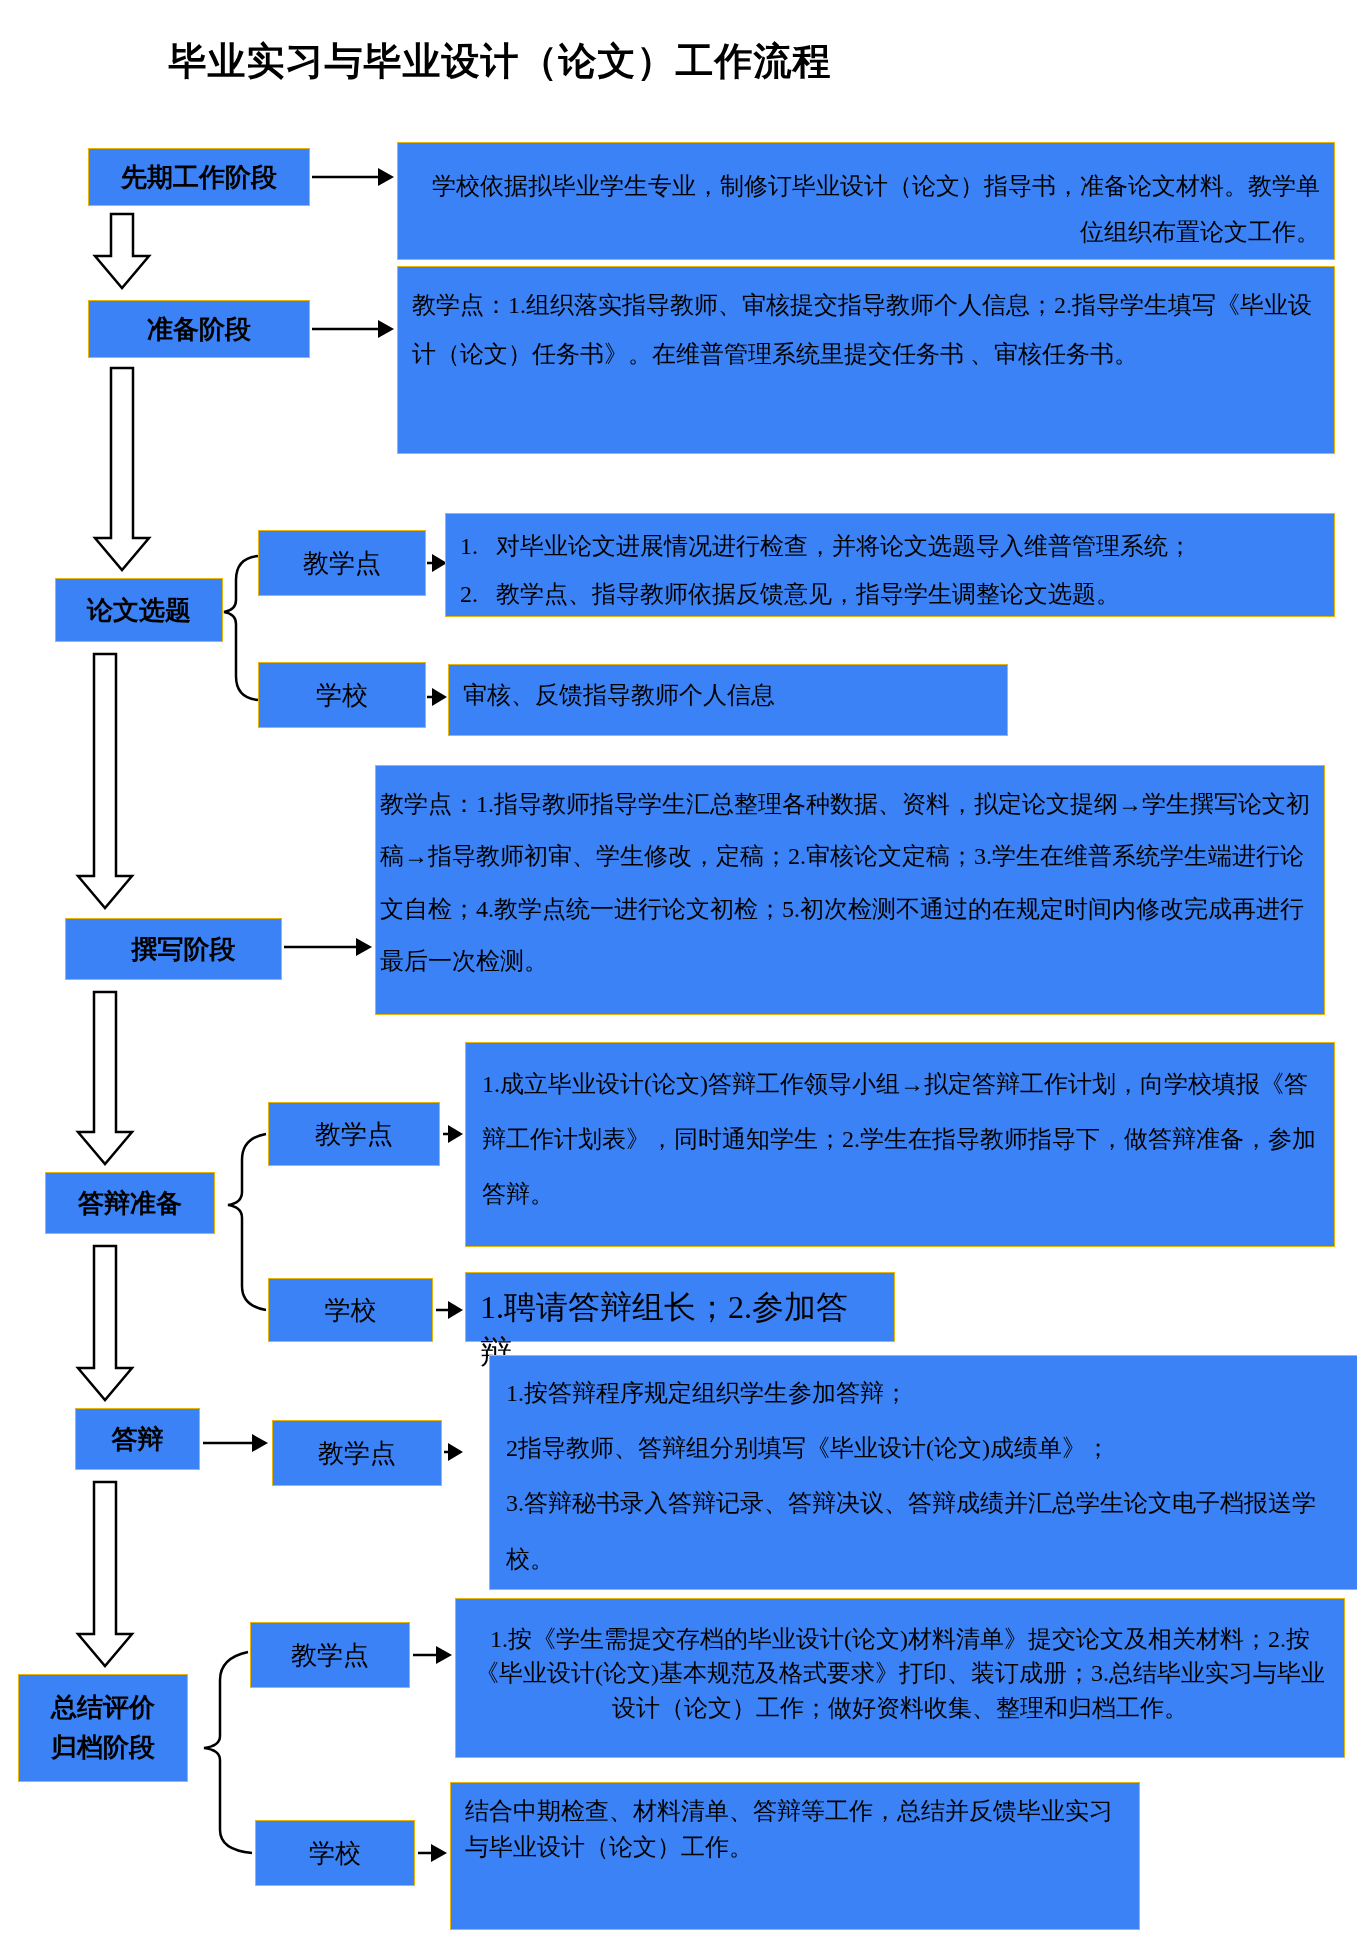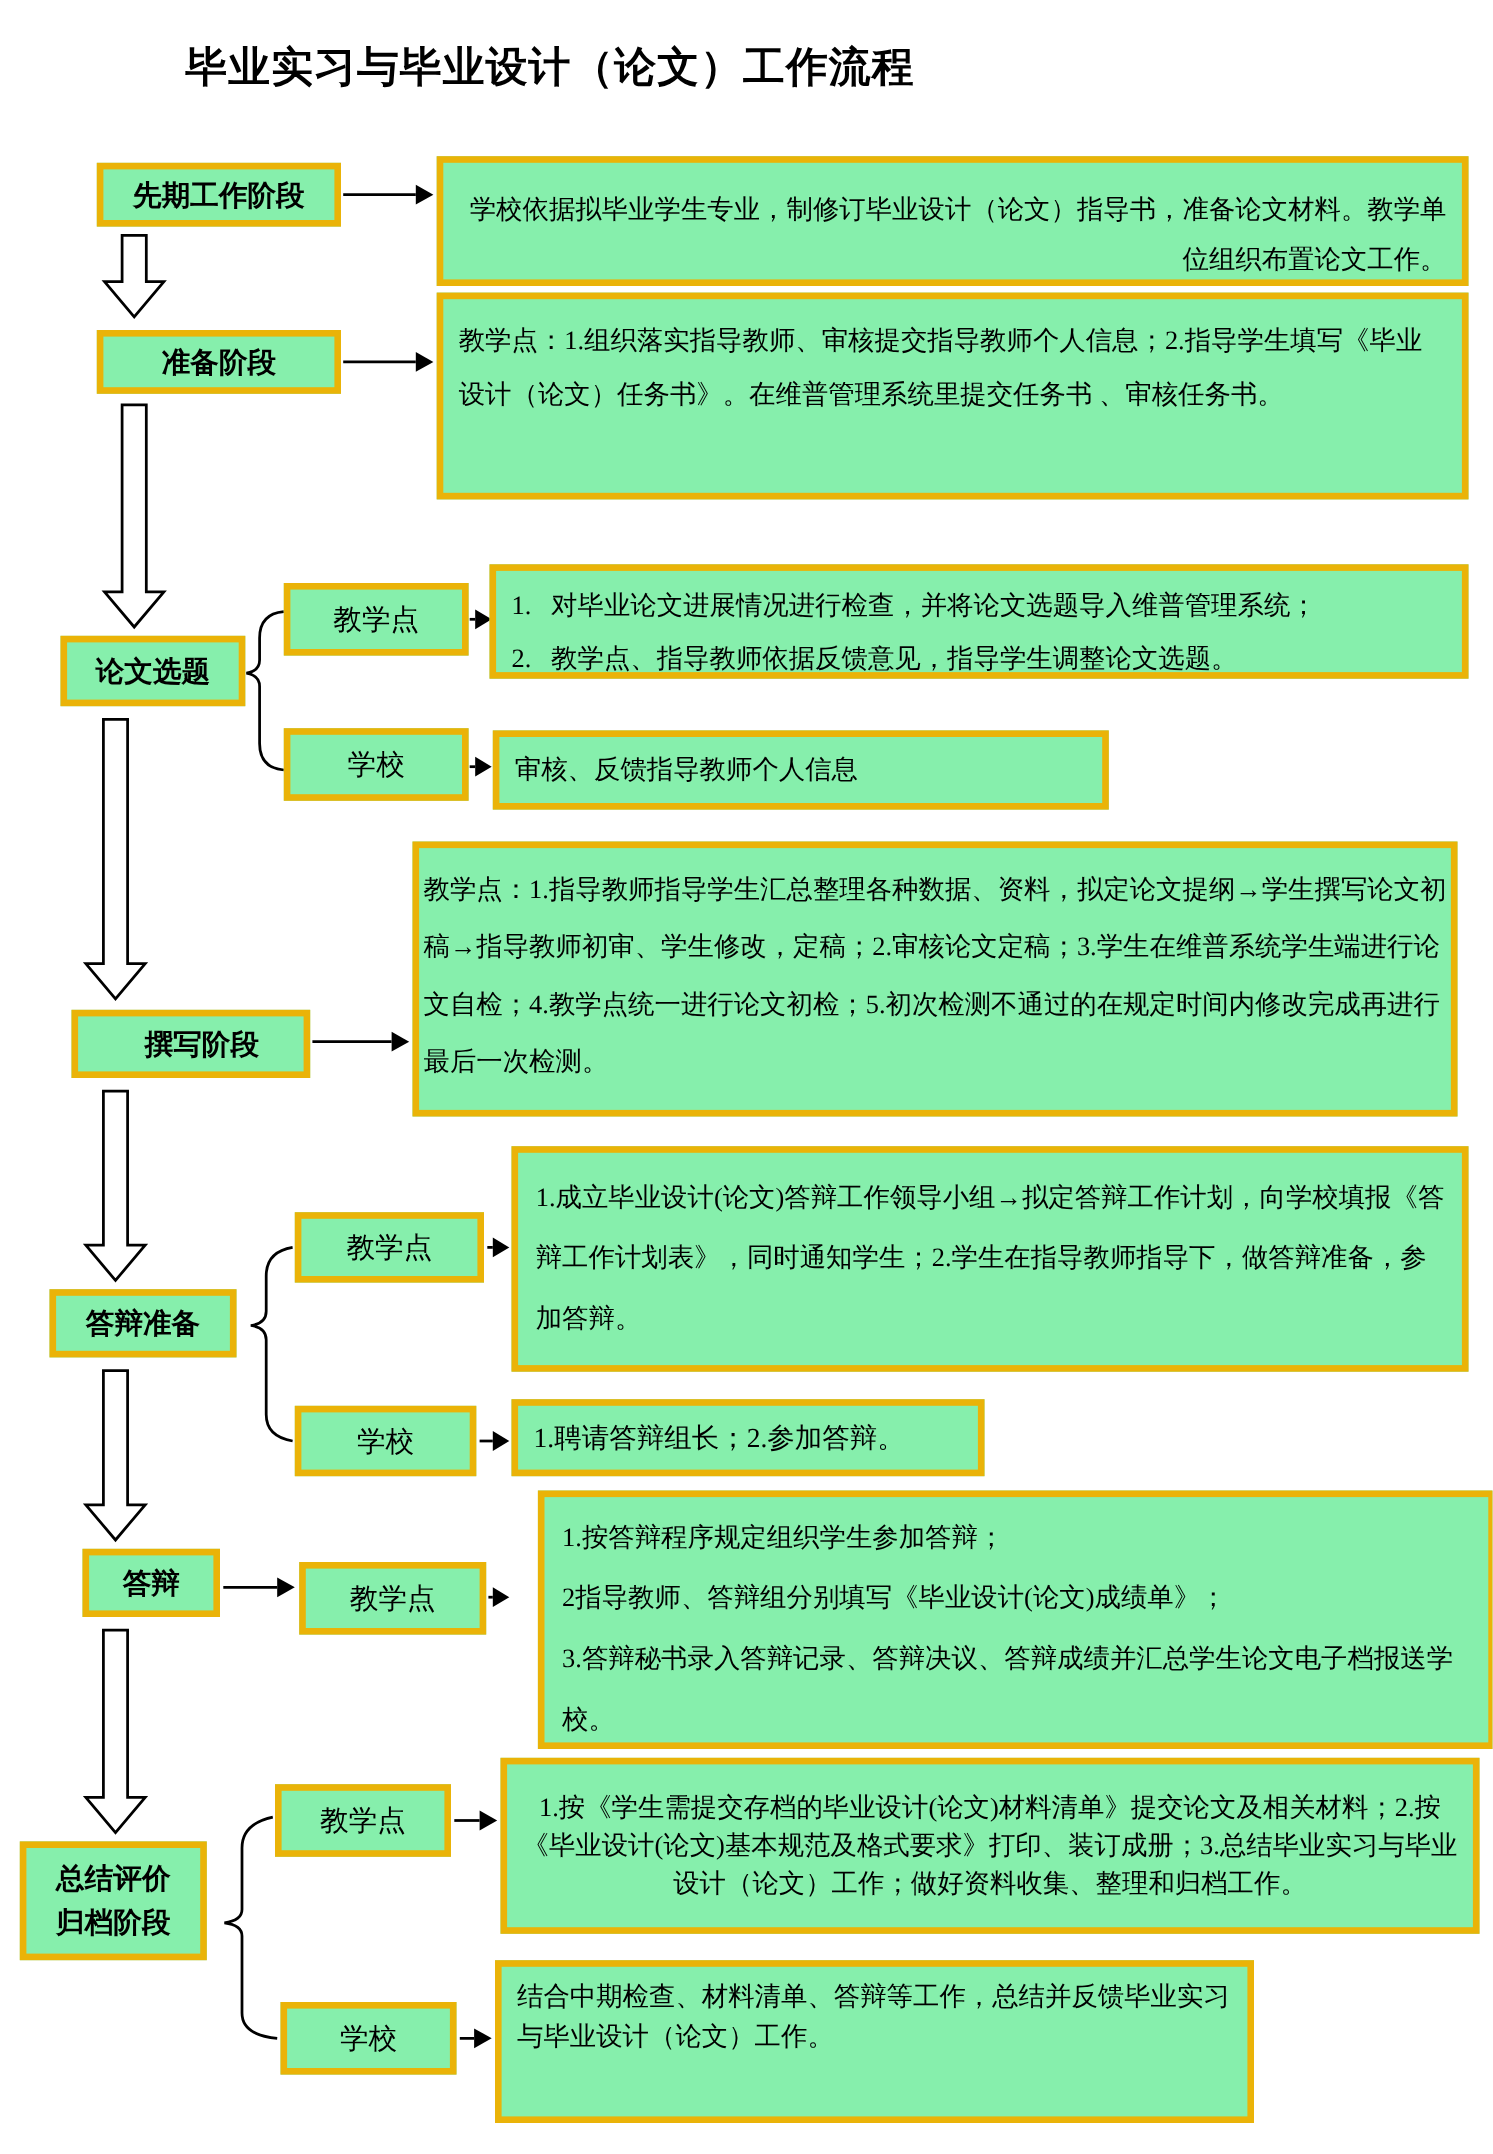--- a/index.html
+++ b/index.html
@@ -1,31 +1,31 @@
 <!DOCTYPE html>
 <html><head>
 <meta charset="utf-8">
 <style>
   html,body{margin:0;padding:0;background:#ffffff;}
   .canvas{position:relative;width:1357px;height:1958px;background:#fff;overflow:hidden;
           font-family:"Liberation Serif","DejaVu Serif",serif;color:#000;}
   .title{position:absolute;left:60px;top:36px;width:880px;text-align:center;
          font-size:38px;font-weight:bold;letter-spacing:1px;}
-  .box{position:absolute;border:6px solid #eab308;background:#86efac;box-sizing:border-box;font-family:Liberation Serif, serif;}
+  .box{position:absolute;border:1px solid #eab308;background:#3b82f6;box-sizing:border-box;font-family:Liberation Serif, serif;}
   .stage{display:flex;align-items:center;justify-content:center;font-weight:bold;
          font-size:26px;text-align:center;}
   .stage2l{flex-direction:column;line-height:1.55;}
   .desc{font-size:24px;white-space:pre-wrap;}
   .d1{padding:21px 14px;line-height:1.9;text-align:right;}
   .d2{padding:14px 14px;line-height:2.05;}
   .d3{padding:8px 14px;line-height:2.0;}
   .d4{padding:14px 14px;line-height:1.4;}
   .d5{padding:12px 4px;line-height:2.18;}
   .d6{padding:14px 16px;line-height:2.3;}
-  .d7{padding:12px 14px;line-height:1.4;font-size:25px;}
+  .d7{padding:12px 14px;line-height:1.4;font-size:32px;}
   .d8{padding:10px 16px;line-height:2.3;margin-left:24px;}
   .d9{padding:23px 12px;line-height:1.43;text-align:center;}
   .d10{padding:10px 14px;line-height:1.5;}
   svg.overlay{position:absolute;left:0;top:0;pointer-events:none;}
   .ln{stroke:#000;stroke-width:2.5;}
   .hollow{fill:#fff;stroke:#000;stroke-width:2.5;}
   .solid{fill:#000;stroke:none;}
   .brace{fill:none;stroke:#000;stroke-width:2.5;}
 </style>
 </head>

